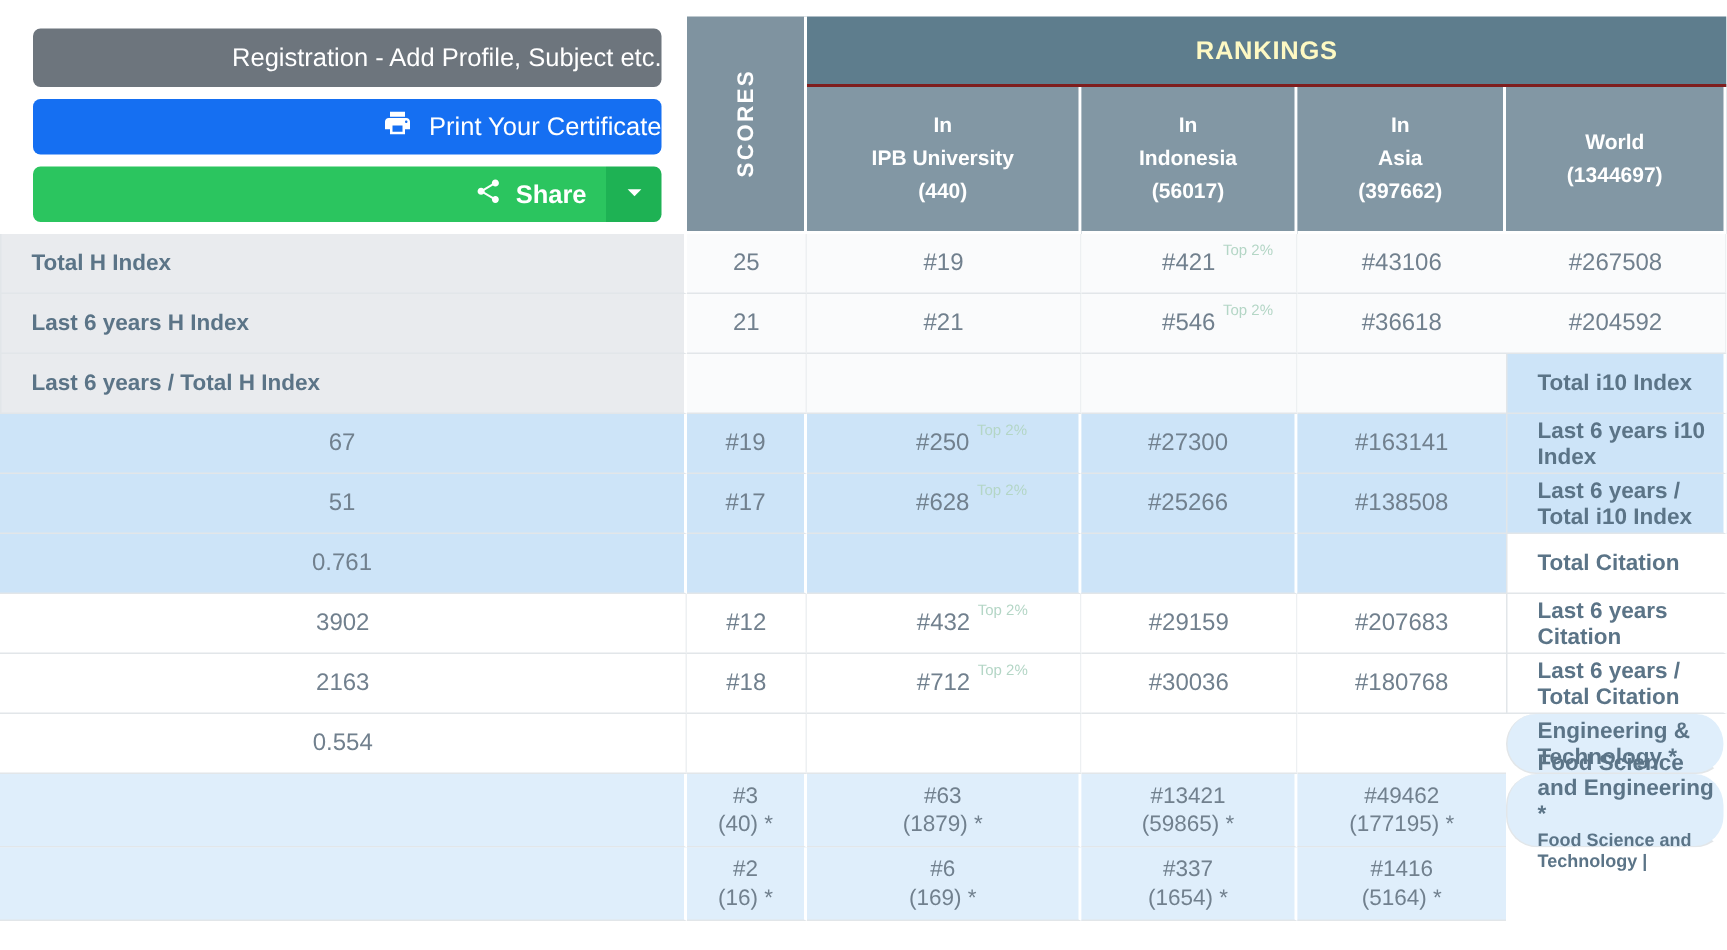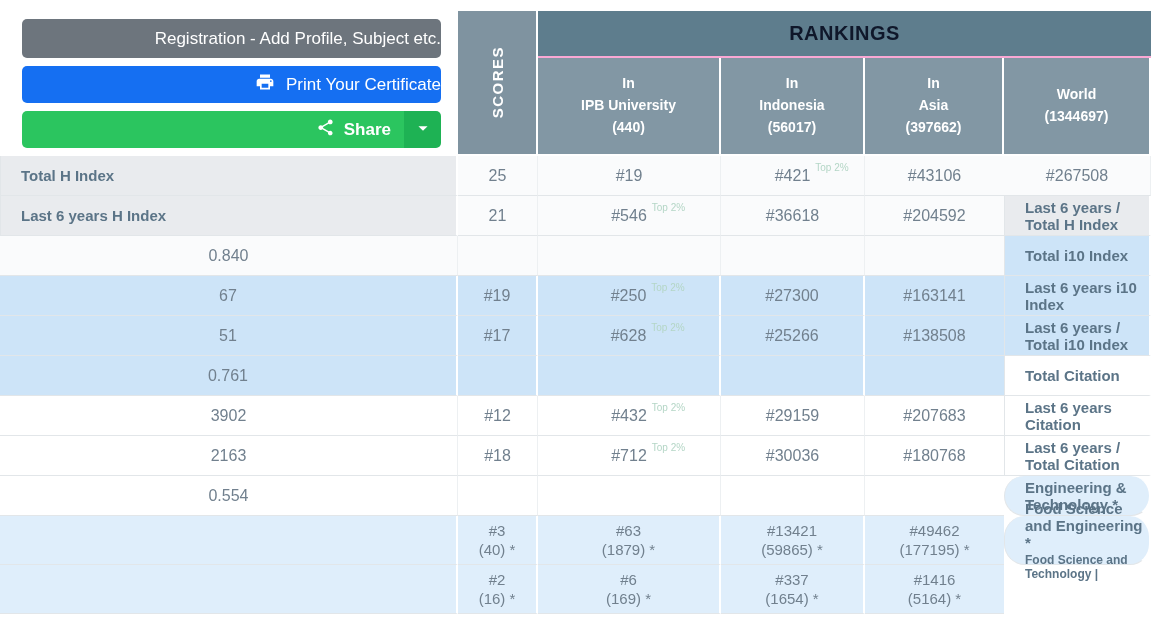--- a/index.html
+++ b/index.html
@@ -27,22 +27,22 @@
           grid-template-columns: 458px 80px 183px 144px 139px 147px;
           grid-template-rows: 47px 98px repeat(9, 40px) 49px 49px; }
 
   .h-corner { grid-column: 1; grid-row: 1 / span 2; background: #ffffff; }
   .h-scores { grid-column: 2; grid-row: 1 / span 2; background: #7f93a0;
               border-right: 2px solid #fff; border-bottom: 2px solid #fff;
               display: flex; align-items: center; justify-content: center; }
   .h-scores span { writing-mode: vertical-rl; transform: rotate(180deg); color: #fff;
                    font-weight: 700; font-size: 15px; letter-spacing: 1.5px; }
   .h-rankings { grid-column: 3 / span 4; grid-row: 1; background: #5e7d8d;
-                border-bottom: 2px solid #f9a8d4; display: flex; align-items: center;
-                justify-content: center; color: #0f172a; font-weight: 700; font-size: 20px;
+                border-bottom: 2px solid #7f1d1d; display: flex; align-items: center;
+                justify-content: center; color: #fef9c3; font-weight: 700; font-size: 17px;
                 letter-spacing: 0.5px; }
   .h-col { grid-row: 2; background: #8297a4; border-right: 2px solid #fff;
            border-bottom: 2px solid #fff; display: flex; flex-direction: column;
            align-items: center; justify-content: center; color: #fff; font-weight: 700;
            font-size: 14px; line-height: 1.55; text-align: center; }
   .h-col:last-of-type { border-right: none; }
 
   
   .c { border-bottom: 1px solid #e2e6e9; display: flex; align-items: center;
        justify-content: center; font-size: 16px; color: #71808e; position: relative; }
@@ -148,34 +148,34 @@
       <span>#267508</span>
     </div>
 
   <div class="c lab ga-lab">
       <span class="lbl">Last 6 years H Index</span>
     </div>
   <div class="c ga">
       <span>21</span>
     </div>
   <div class="c ga">
+      <span>#21</span>
+    </div>
+  <div class="c ga">
       <span class="rankwrap"><span>#546</span><span class="badge">Top 2%</span></span>
     </div>
   <div class="c ga">
       <span>#36618</span>
     </div>
   <div class="c ga">
       <span>#204592</span>
     </div>
 
   <div class="c lab ga-lab">
       <span class="lbl">Last 6 years / Total H Index</span>
-    </div>
-  <div class="c ga">
-      <span>0.840</span>
     </div>
   <div class="c ga"></div>
   <div class="c ga"></div>
   <div class="c ga"></div>
   <div class="c ga"></div>
 
   <div class="c lab gb-lab">
       <span class="lbl">Total i10 Index</span>
     </div>
   <div class="c gb">

